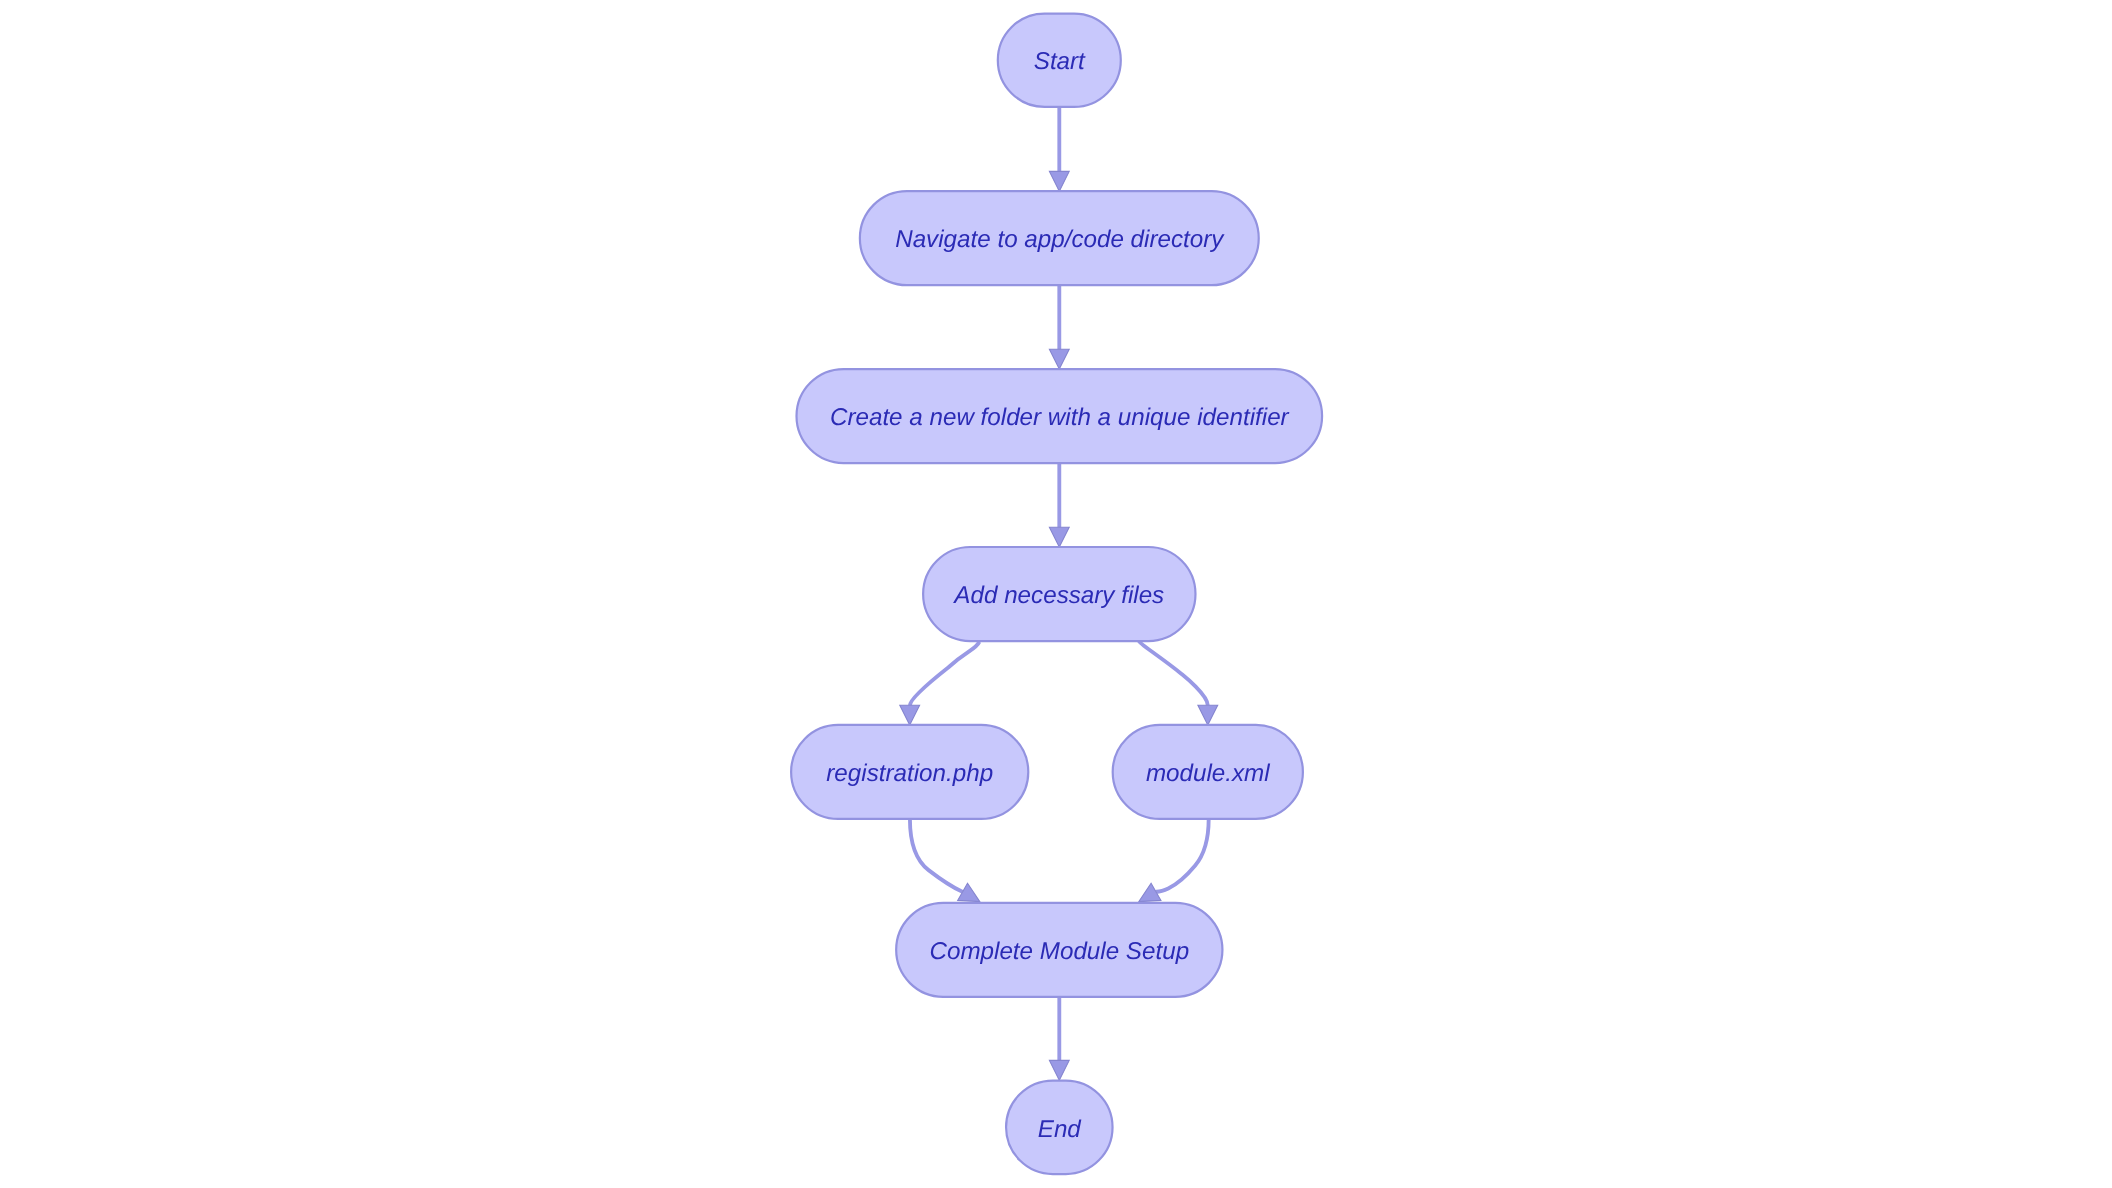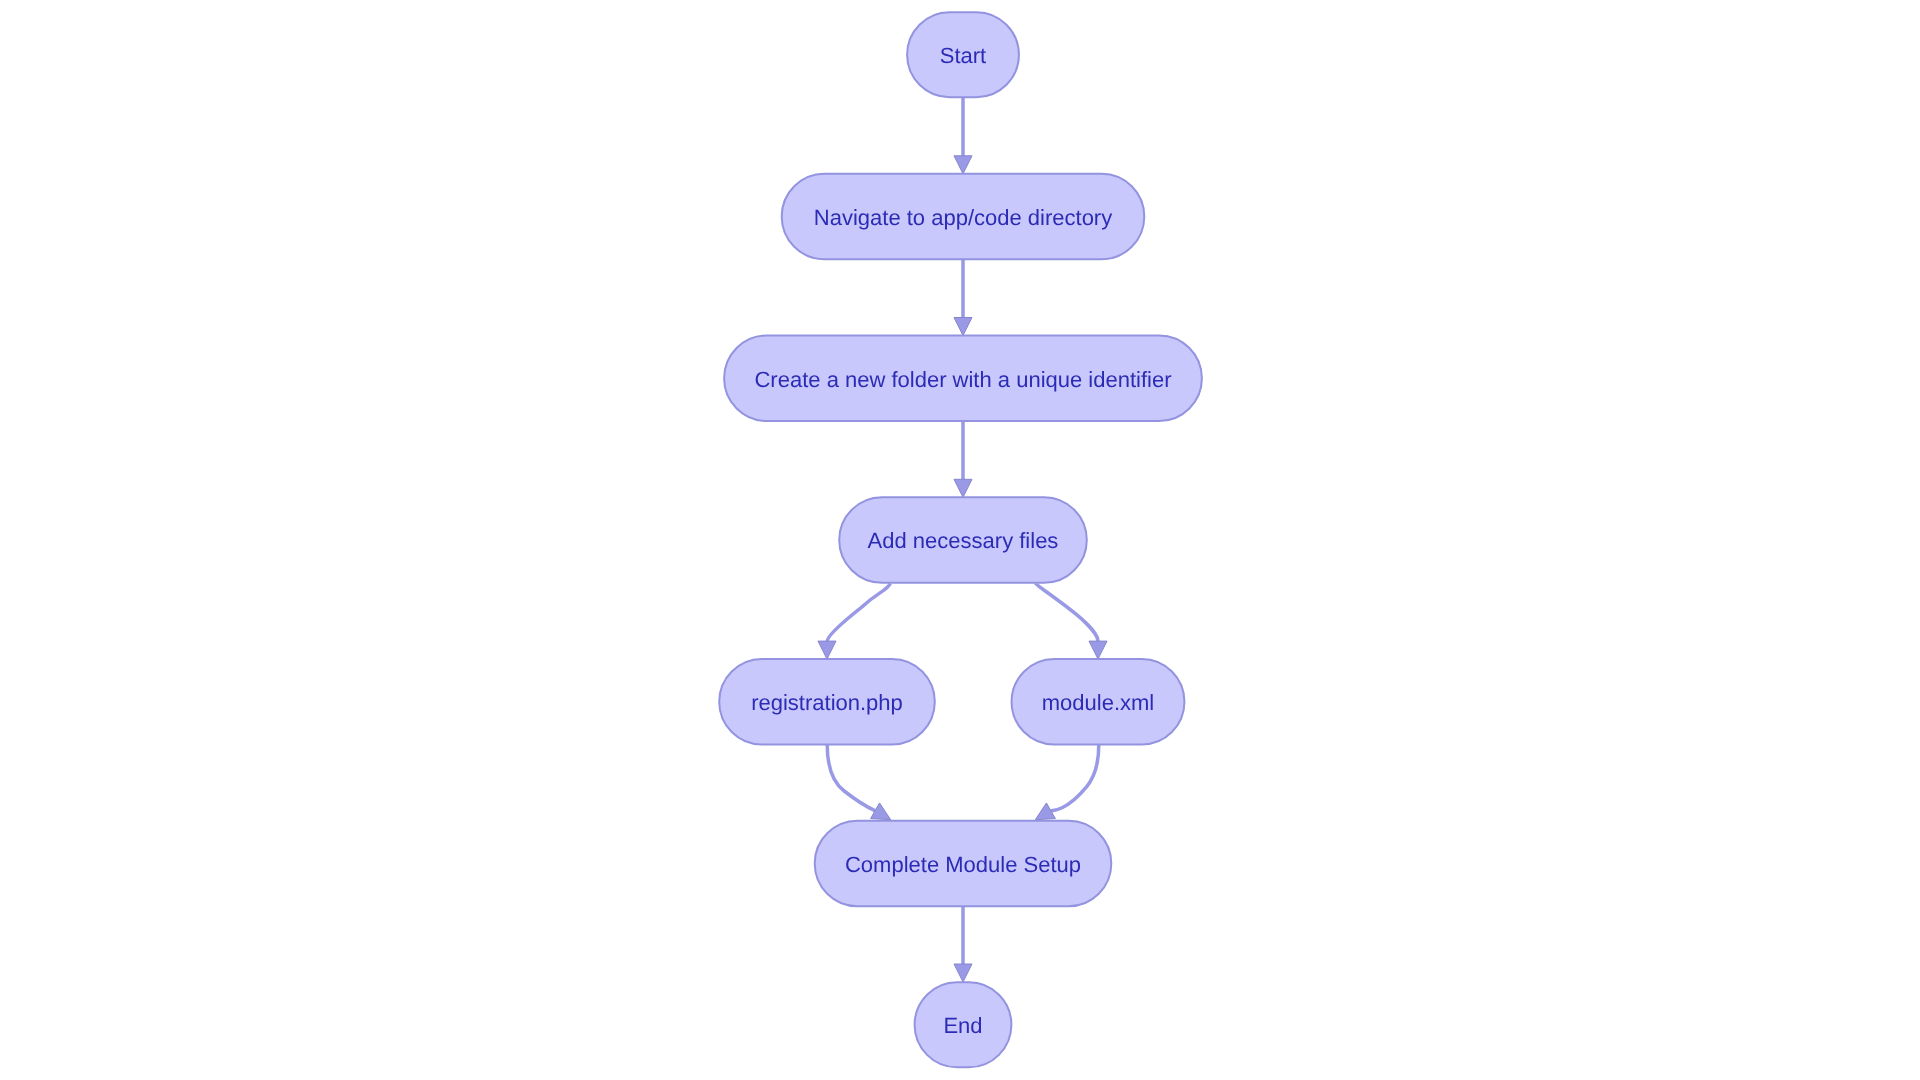--- a/index.html
+++ b/index.html
@@ -7,21 +7,21 @@
   body{width:1920px;height:1080px;overflow:hidden;font-family:"Liberation Sans",sans-serif;}
   #canvas{position:relative;width:1920px;height:1080px;background:#ffffff;will-change:transform;}
   svg#chart{display:block;position:absolute;left:0;top:0;}
   .node-label{font-family:"Liberation Sans",sans-serif;font-weight:400;text-rendering:geometricPrecision;}
   .edge-path{fill:none;stroke-linecap:butt;}
   .edge-arrowhead{stroke-linejoin:miter;}
 </style>
 </head>
 <body>
 
-<div id="canvas" style="background: rgb(255, 255, 255);">
+<div id="canvas" style="background: rgb(255, 255, 255); font-style: italic;">
 <svg id="chart" width="1920" height="1080" viewBox="0 0 1920 1080">
 
   <g id="edge-layer">
     <path class="edge-path" stroke="#9999e5" stroke-width="3.5" d="M 963 97.2 L 963 156"></path>
     <path class="edge-path" stroke="#9999e5" stroke-width="3.5" d="M 963 259.3 L 963 317.7"></path>
     <path class="edge-path" stroke="#9999e5" stroke-width="3.5" d="M 963 421 L 963 479.5"></path>
     <path class="edge-path" stroke="#9999e5" stroke-width="3.5" d="M 890.3 583.5 C 887.08 590.43 878.71 591.59 862.57 606.38 C 862.07 606.84 827.2 633.66 827.2 641.3"></path>
     <path class="edge-path" stroke="#9999e5" stroke-width="3.5" d="M 1035.7 583.5 C 1035.81 584.78 1057.53 599.12 1074.41 612.87 C 1075.37 613.65 1098 631.65 1098 641.3"></path>
     <path class="edge-path" stroke="#9999e5" stroke-width="3.5" d="M 827.2 744.5 C 827.2 759.46 829.59 779.8 844.15 791.01 C 864.45 806.64 874.24 810.26 875 810.7"></path>
     <path class="edge-path" stroke="#9999e5" stroke-width="3.5" d="M 1098.8 744.5 C 1098.8 770 1089.97 782.68 1086.54 786.8 C 1065.17 812.4 1051.21 810.58 1051 810.7"></path>

